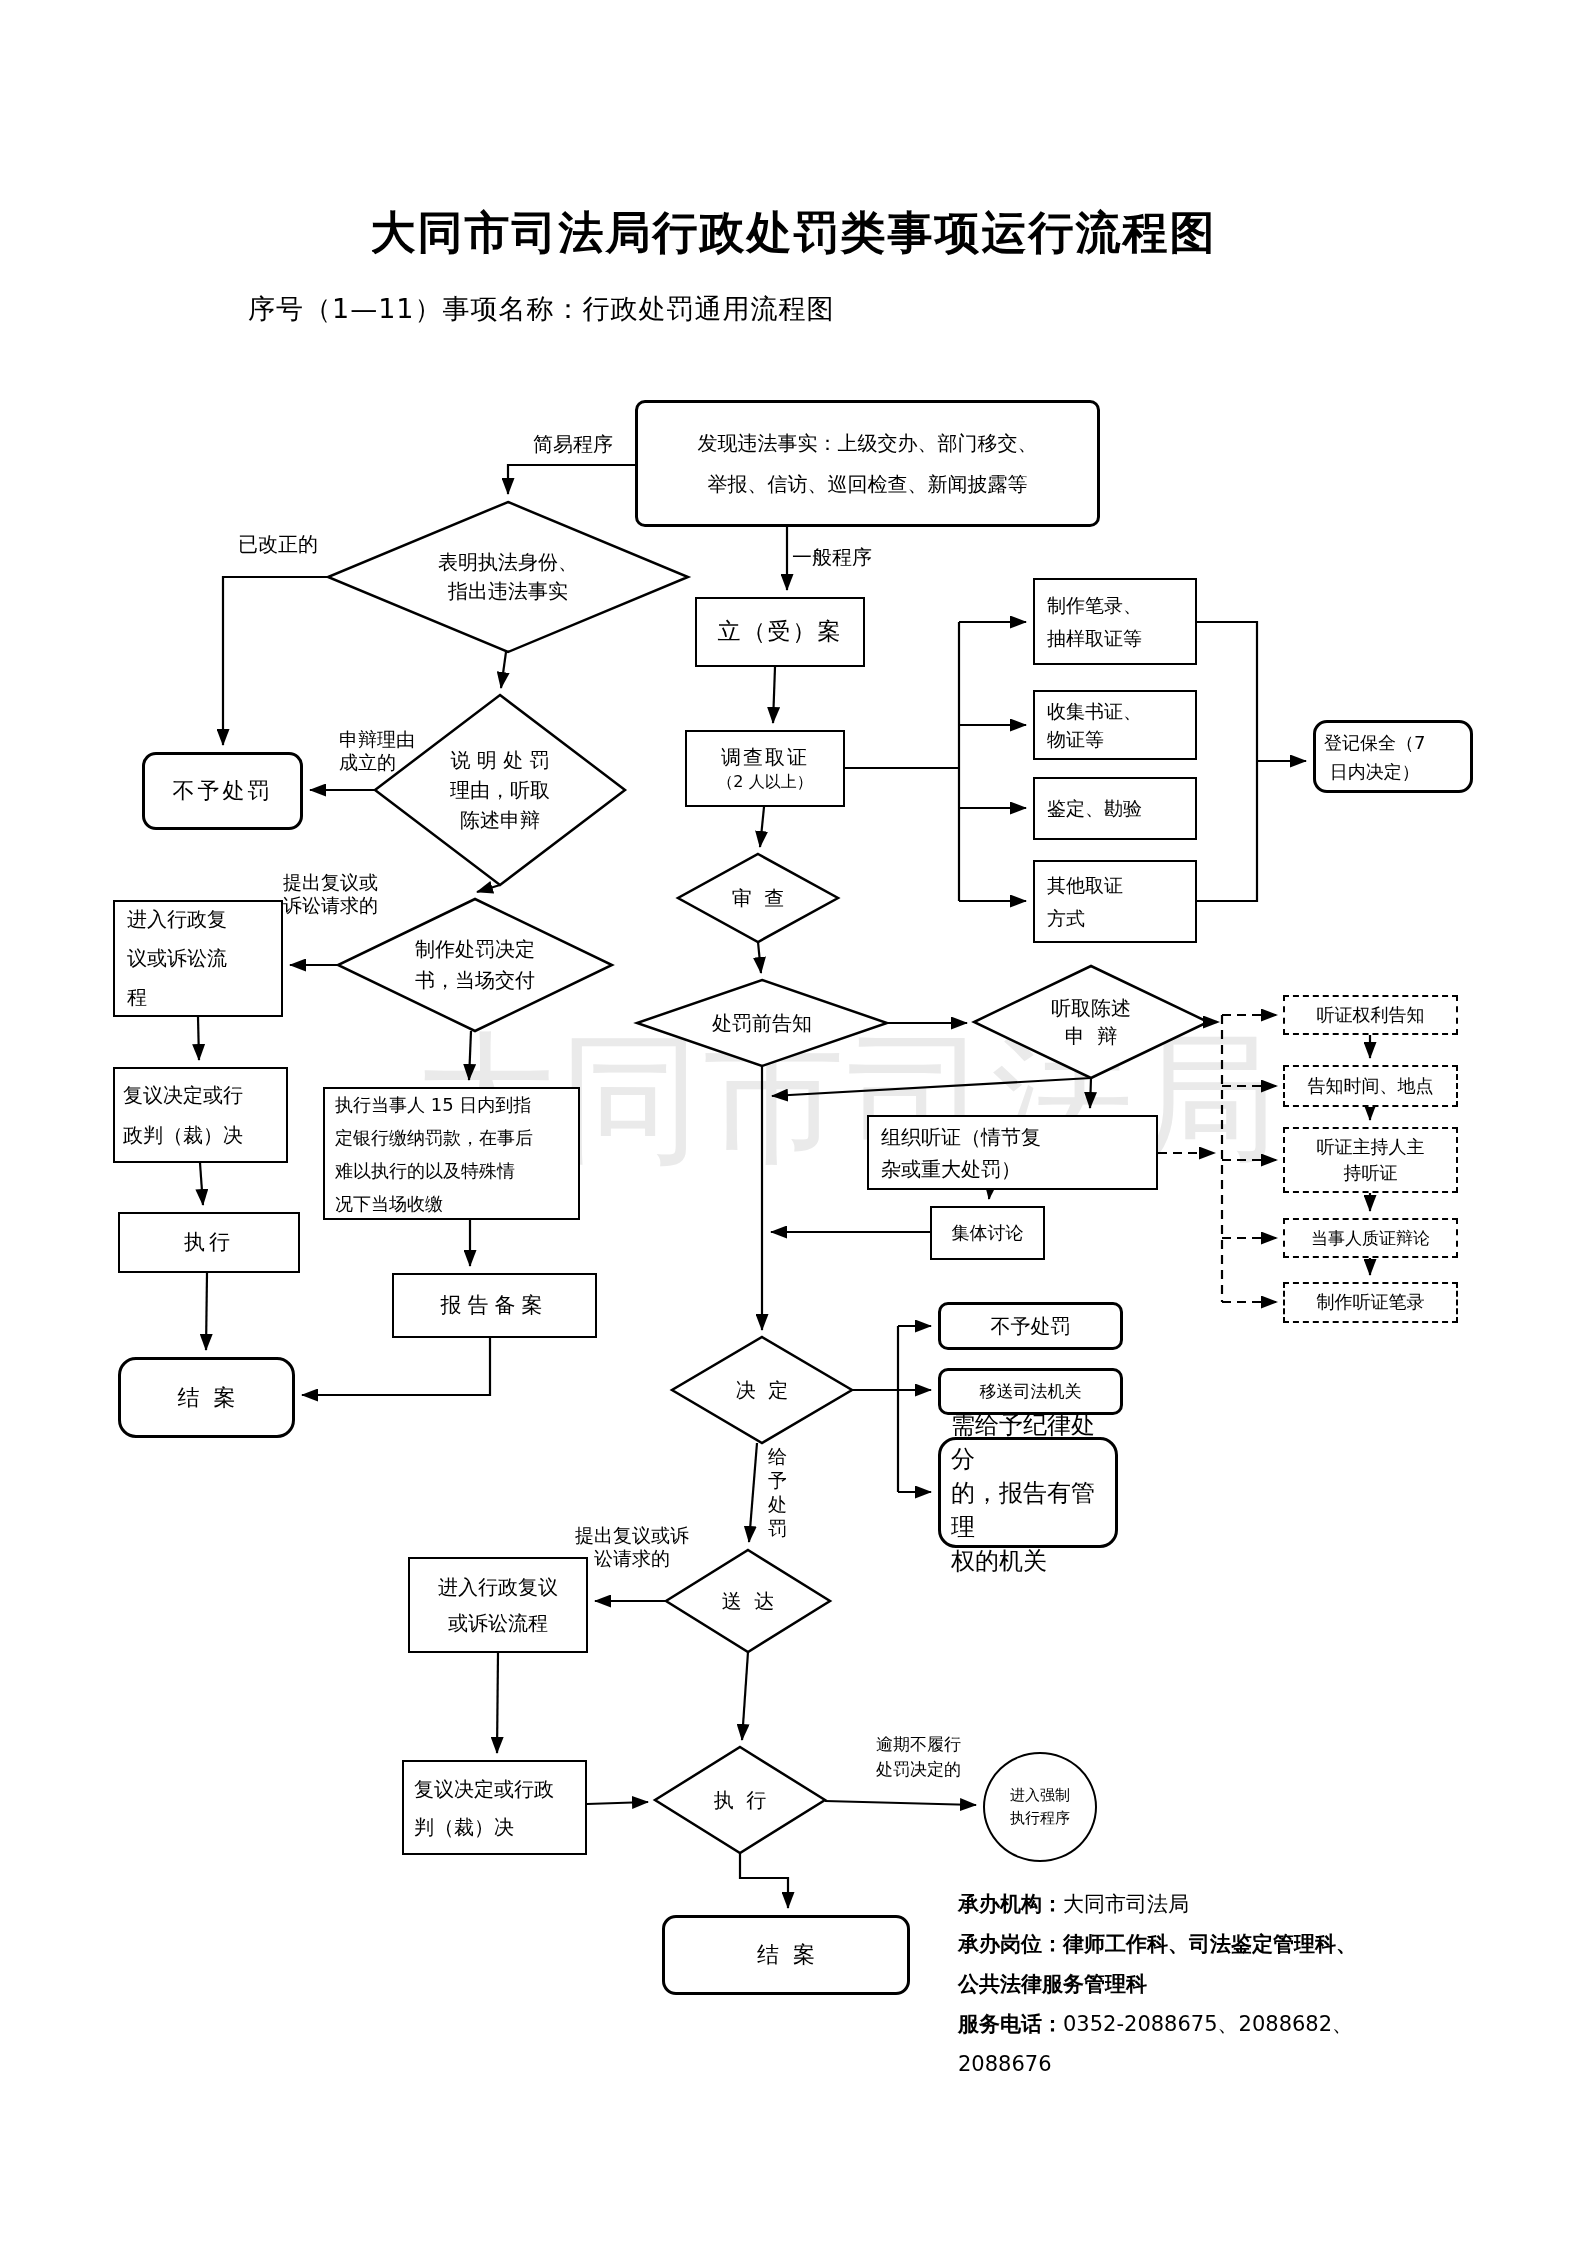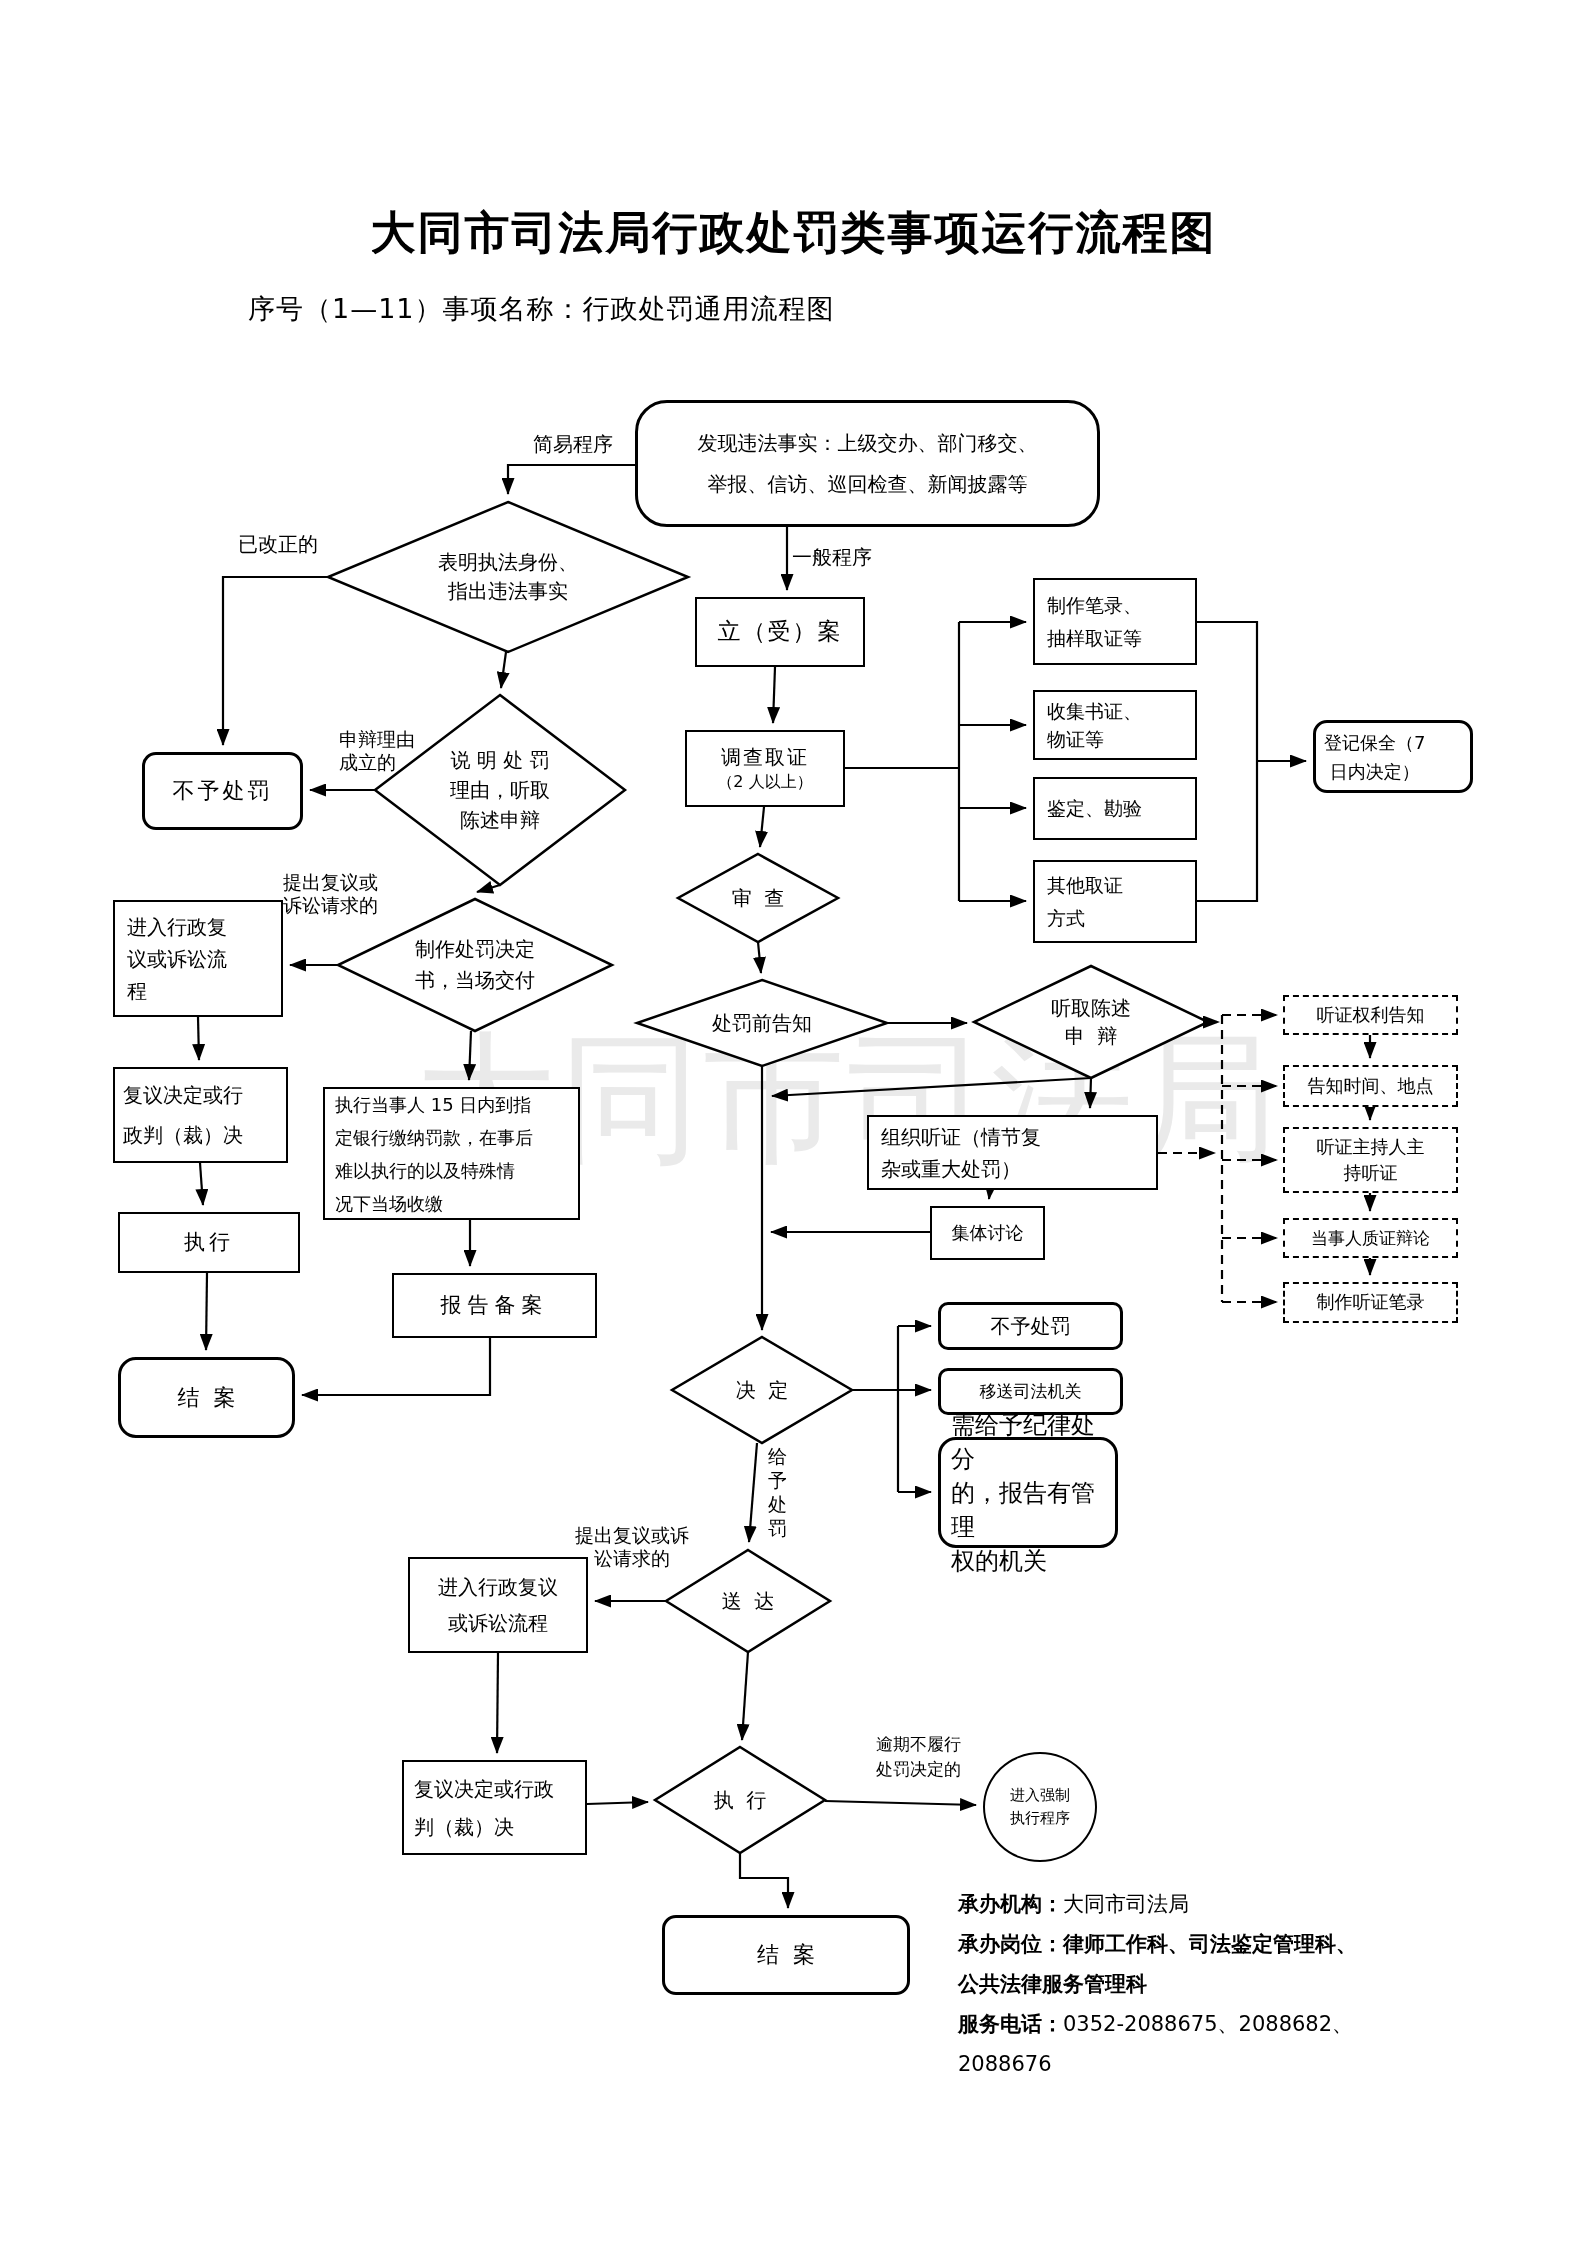--- a/index.html
+++ b/index.html
@@ -6,21 +6,21 @@
   html,body{margin:0;padding:0;background:#fff;}
   #canvas{position:relative;width:1587px;height:2245px;background:#fff;overflow:hidden;
           font-family:"DejaVu Sans",sans-serif;color:#000;}
   #wm{position:absolute;left:415px;top:1005px;font-size:142px;color:#eaeaea;
       letter-spacing:2px;z-index:0;white-space:nowrap;}
   #edges{position:absolute;left:0;top:0;z-index:1;}
   .node{position:absolute;box-sizing:border-box;background:#fff;border:2px solid #000;
         display:flex;align-items:center;justify-content:center;text-align:center;
         white-space:pre-wrap;line-height:1.35;z-index:2;}
   .l{justify-content:flex-start;text-align:left;}
-  .r14{border-radius:14px;text-align:center;} .r20{border-radius:32px;} .r10{border-radius:10px;} .r16{border-radius:18px;}
+  .r14{border-radius:14px;text-align:center;} .r20{border-radius:10px;} .r10{border-radius:10px;} .r16{border-radius:18px;}
   .thick{border-width:3px;}
   .dash{border:2px dashed #000;}
   .ellipse{border-radius:50%;}
   .dtext{position:absolute;background:transparent;display:flex;align-items:center;justify-content:center;
          text-align:center;white-space:pre-wrap;z-index:2;}
   .lbl{position:absolute;white-space:pre-wrap;z-index:2;line-height:1.22;}
   #title{position:absolute;left:0;top:203px;width:1587px;text-align:center;font-size:45px;
          font-weight:bold;letter-spacing:2px;z-index:2;}
   #subtitle{position:absolute;left:248px;top:291px;font-size:27px;letter-spacing:1px;z-index:2;}
   #info{position:absolute;left:958px;top:1884px;width:408px;font-size:21px;line-height:40px;z-index:2;}
@@ -118,21 +118,21 @@
 
   <div class="node" style="left:695px;top:597px;width:170px;height:70px;font-size:23px;letter-spacing:2px;">立（受）案</div>
 
   <div class="node" style="left:685px;top:730px;width:160px;height:77px;flex-direction:column;">
     <span style="font-size:20px;letter-spacing:2px;">调查取证</span>
     <span style="font-size:16px;">（2 人以上）</span>
   </div>
 
   <div class="node r14 thick" style="left:142px;top:752px;width:161px;height:78px;font-size:22px;letter-spacing:3px;">不予处罚</div>
 
-  <div class="node l" style="left:113px;top:900px;width:170px;height:117px;font-size:20px;line-height:32px;padding-left:12px;">进入行政复
+  <div class="node l" style="left:113px;top:900px;width:170px;height:117px;font-size:20px;line-height:39px;padding-left:12px;">进入行政复
 议或诉讼流
 程</div>
 
   <div class="node l" style="left:113px;top:1067px;width:175px;height:96px;font-size:20px;line-height:40px;padding-left:8px;">复议决定或行
 政判（裁）决</div>
 
   <div class="node" style="left:118px;top:1212px;width:182px;height:61px;font-size:21px;letter-spacing:4px;">执行</div>
 
   <div class="node r16 thick" style="left:118px;top:1357px;width:177px;height:81px;font-size:22px;">结  案</div>
 

